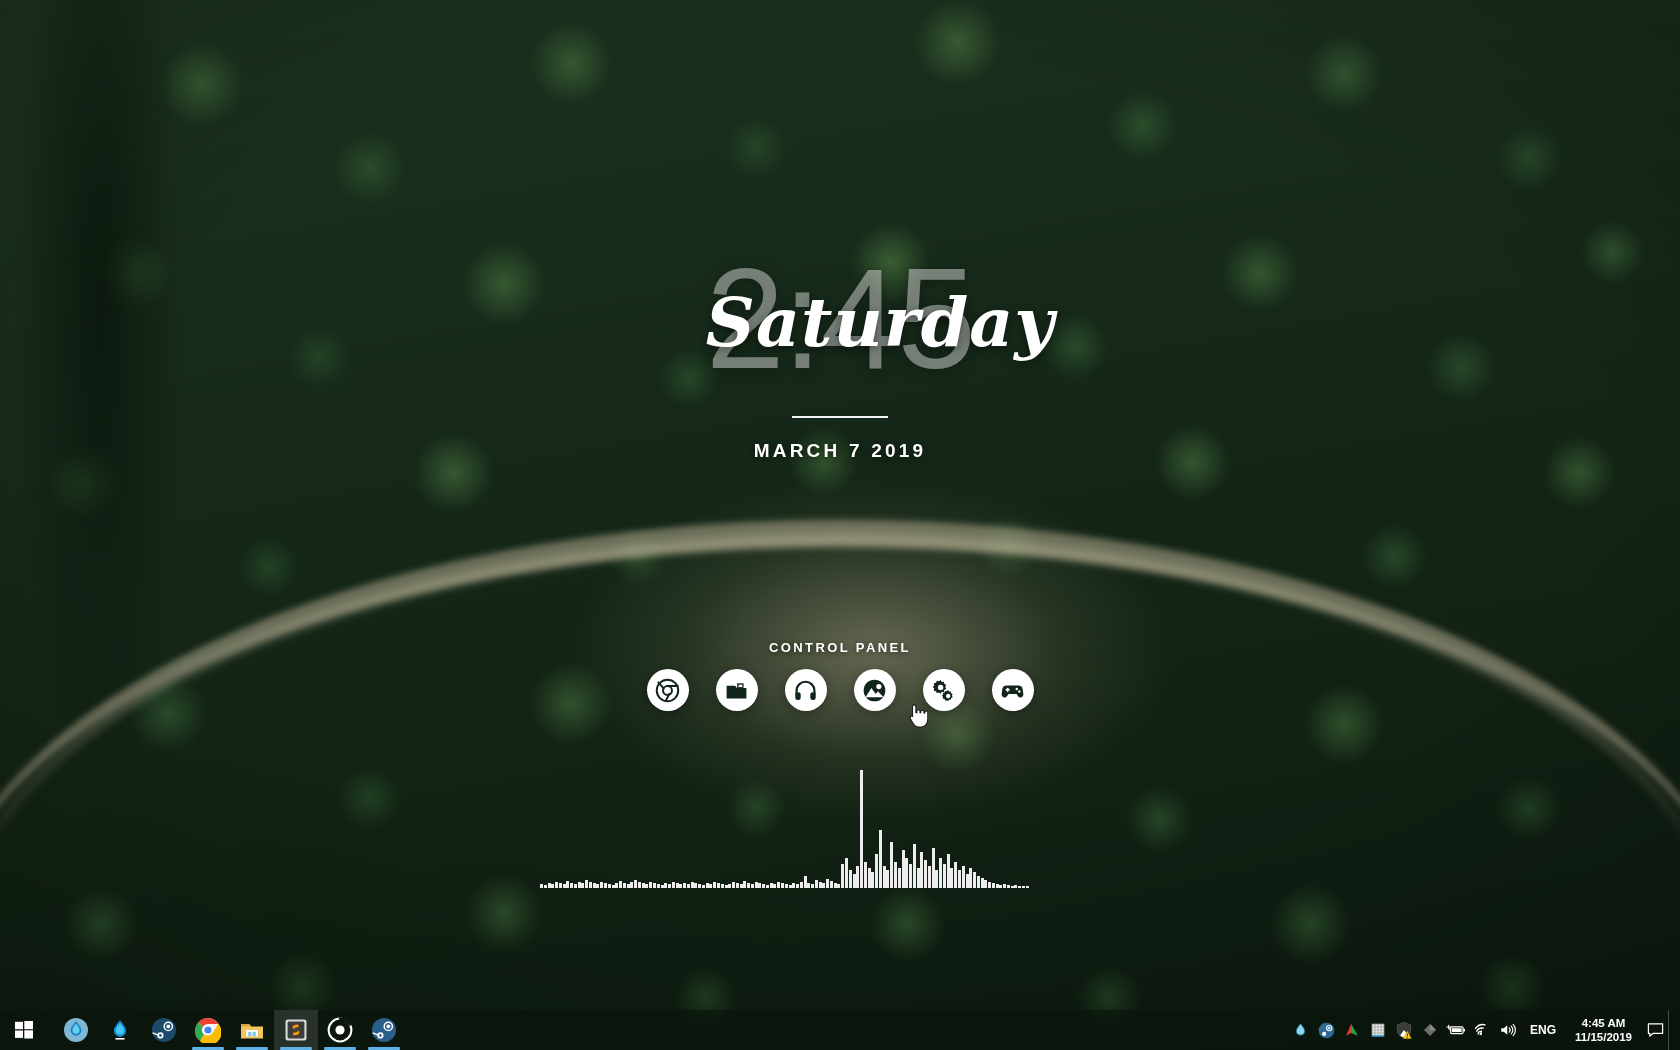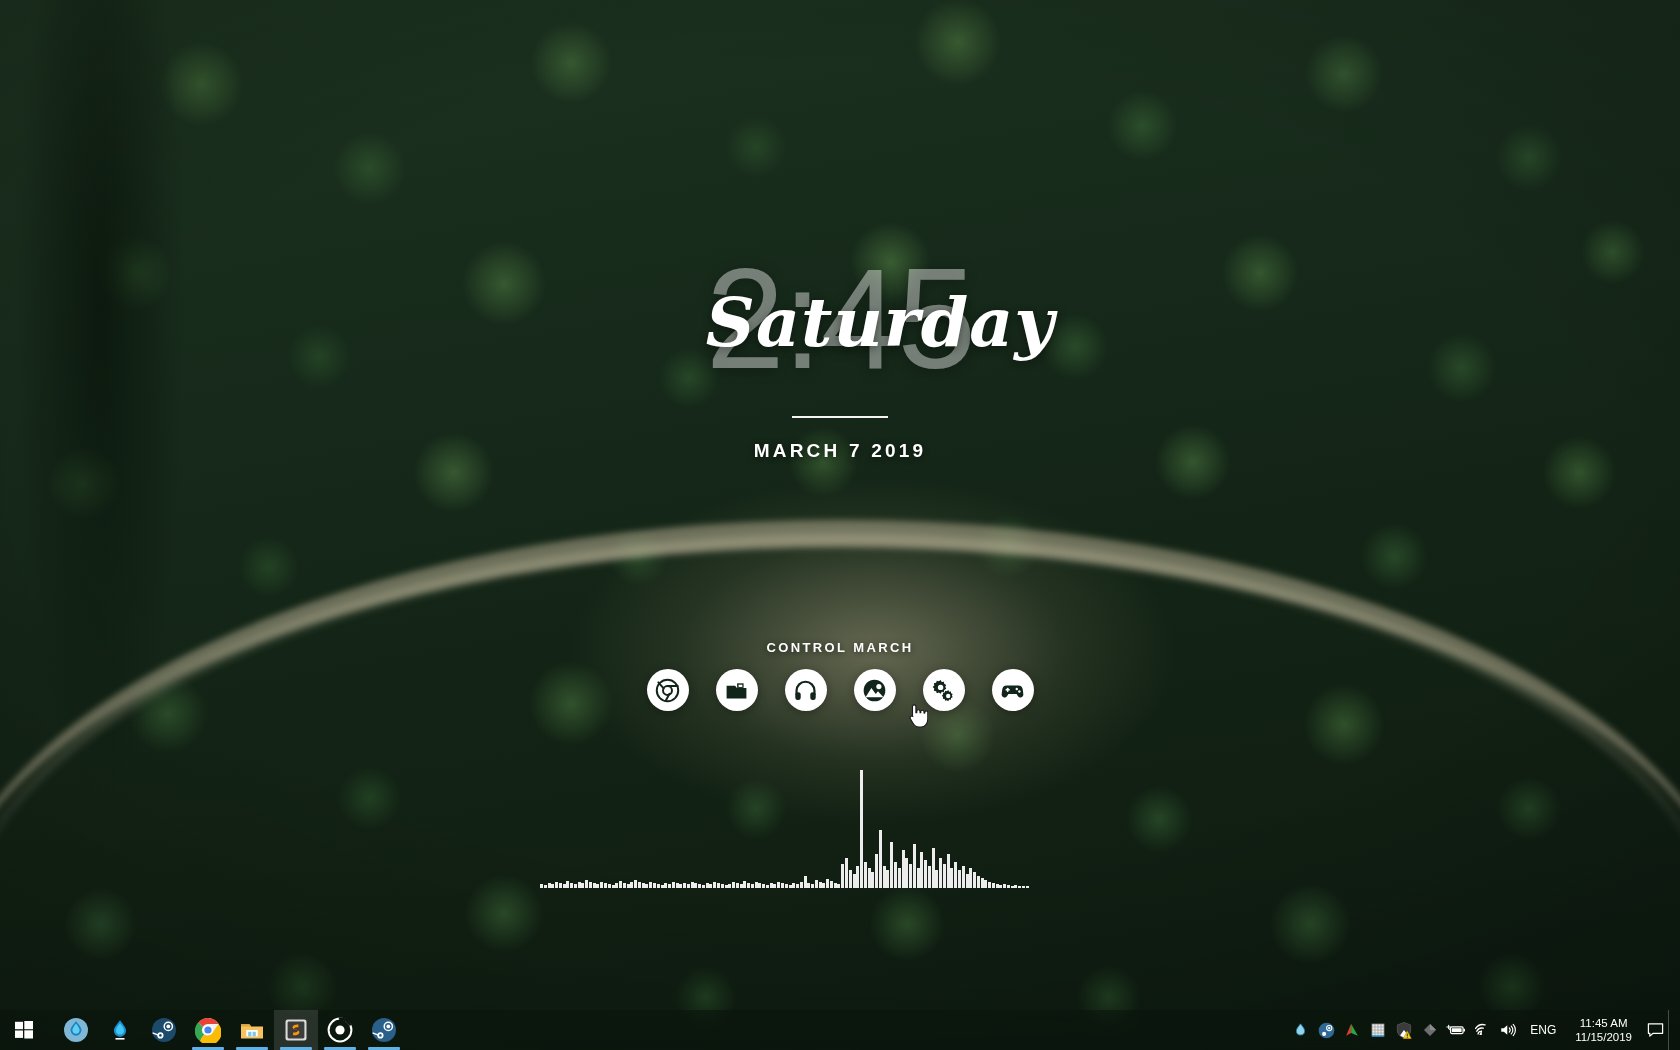--- a/index.html
+++ b/index.html
@@ -273,20 +273,21 @@
   }
   .tb-app.open.active {
     background: rgba(255,255,255,0.12);
   }
   #tray {
     margin-left: auto;
     display: flex;
     align-items: center;
     height: 40px;
     padding-right: 4px;
+    font-weight: bold;
   }
   .tray-icon {
     width: 26px;
     height: 40px;
     display: flex;
     align-items: center;
     justify-content: center;
     cursor: pointer;
   }
   #tray-lang {
@@ -339,21 +340,21 @@
     <div style="position:relative; display:inline-block;">
       <div id="clock-time">2:45</div>
       <div id="clock-day">Saturday</div>
     </div>
     <div id="clock-divider"></div>
     <div id="clock-date">MARCH 7 2019</div>
   </div>
 
 
   <div id="control-panel">
-    <div id="control-panel-title">CONTROL MARCH</div>
+    <div id="control-panel-title">CONTROL PANEL</div>
     <div id="cp-icons">
 
       <div class="cp-icon">
         <svg width="25" height="25" viewBox="0 0 24 24">
           <circle cx="12" cy="12" r="10.3" fill="none" stroke="#11251a" stroke-width="1.9"></circle>
           <circle cx="12" cy="12" r="4.3" fill="none" stroke="#11251a" stroke-width="1.9"></circle>
           <path d="M12 7.7 L21.8 7.7" stroke="#11251a" stroke-width="1.9" fill="none" stroke-linecap="round"></path>
           <path d="M8.3 10 L3.2 4.2" stroke="#11251a" stroke-width="1.9" fill="none" stroke-linecap="round"></path>
           <path d="M13.9 15.2 L10.3 21.9" stroke="#11251a" stroke-width="1.9" fill="none" stroke-linecap="round"></path>
         </svg>
@@ -721,21 +722,21 @@
             <path d="M11.4 5.6 A3.6 3.6 0 0 1 11.4 10.4"></path>
             <path d="M13.6 3.6 A6.4 6.4 0 0 1 13.6 12.4"></path>
             <path d="M15.8 1.8 A9.2 9.2 0 0 1 15.8 14.2"></path>
           </g>
         </svg>
       </div>
 
       <div id="tray-lang">ENG</div>
 
       <div id="tray-clock">
-        <span>11:45 AM</span>
+        <span>4:45 AM</span>
         <span>11/15/2019</span>
       </div>
 
       <div id="action-center">
         <svg width="17" height="16" viewBox="0 0 18 16">
           <path d="M1.5 1.5 H16.5 V11.5 H6.5 L3 14.5 V11.5 H1.5 Z" fill="none" stroke="#ffffff" stroke-width="1.3" stroke-linejoin="round"></path>
         </svg>
       </div>
 
       <div id="show-desktop"></div>

